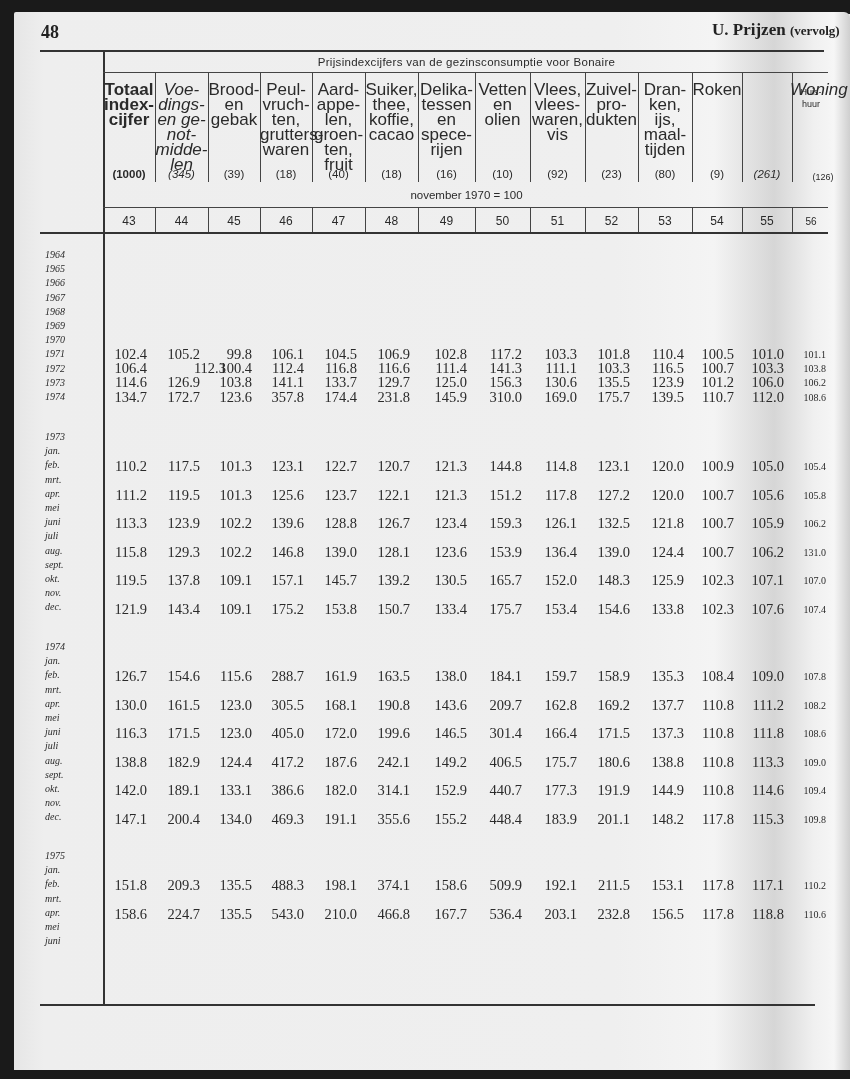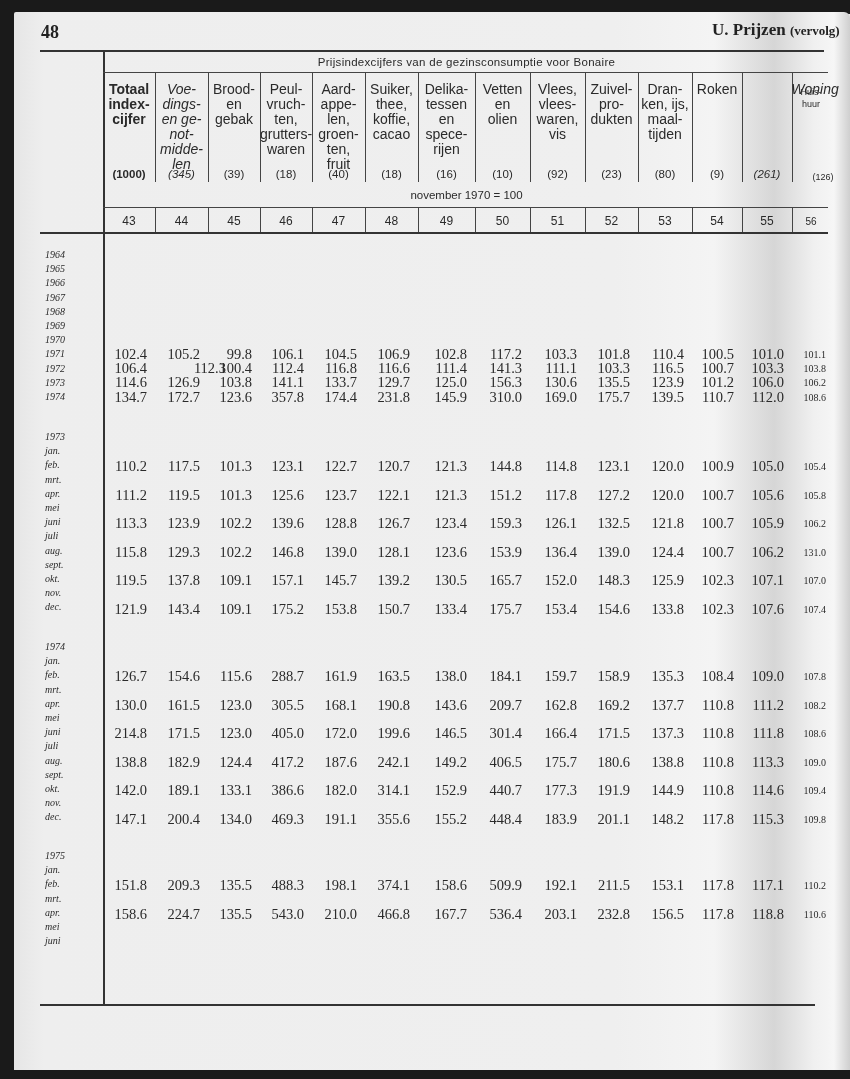--- a/index.html
+++ b/index.html
@@ -35,21 +35,21 @@
   .vline { position: absolute; border-left: 1px solid #444; }
   .vline.thick { border-left: 2px solid #333; }
   .hline { position: absolute; border-top: 1px solid #444; }
 
   .sans { font-family: "Liberation Sans", sans-serif; }
   .table-caption {
     position: absolute; left: 103px; width: 727px; top: 56px; text-align: center;
     font-size: 11.5px; letter-spacing: 0.3px;
   }
   .col-head {
-    position: absolute; top: 82px; text-align: center; font-size: 14px; line-height: 15px;
+    position: absolute; top: 82px; text-align: center; font-size: 17px; line-height: 15px;
     white-space: pre-line;
   }
   .col-head.bold { font-weight: bold; }
   .col-head.ital { font-style: italic; }
   .col-head.small { font-size: 9px; line-height: 12px; top: 86px; }
   .weight {
     position: absolute; top: 168px; text-align: center; font-size: 11.5px;
   }
   .weight.bold { font-weight: bold; }
   .weight.ital { font-style: italic; }
@@ -478,21 +478,21 @@
       <span class="cell" style="right:363px;">143.6</span>
       <span class="cell" style="right:308px;">209.7</span>
       <span class="cell" style="right:253px;">162.8</span>
       <span class="cell" style="right:200px;">169.2</span>
       <span class="cell" style="right:146px;">137.7</span>
       <span class="cell" style="right:96px;">110.8</span>
       <span class="cell" style="right:46px;">111.2</span>
       <span class="cell small" style="right:4px;">108.2</span>
     </div>
     <div class="row" style="top:726px; width:727px;">
-      <span class="cell" style="right:683px;">214.8</span>
+      <span class="cell" style="right:683px;">116.3</span>
       <span class="cell" style="right:630px;">171.5</span>
       <span class="cell" style="right:578px;">123.0</span>
       <span class="cell" style="right:526px;">405.0</span>
       <span class="cell" style="right:473px;">172.0</span>
       <span class="cell" style="right:420px;">199.6</span>
       <span class="cell" style="right:363px;">146.5</span>
       <span class="cell" style="right:308px;">301.4</span>
       <span class="cell" style="right:253px;">166.4</span>
       <span class="cell" style="right:200px;">171.5</span>
       <span class="cell" style="right:146px;">137.3</span>

